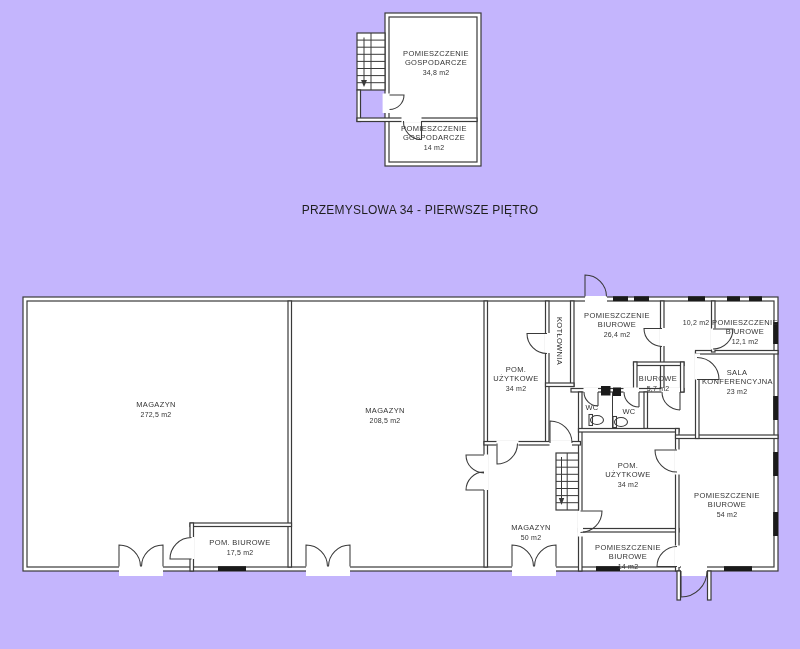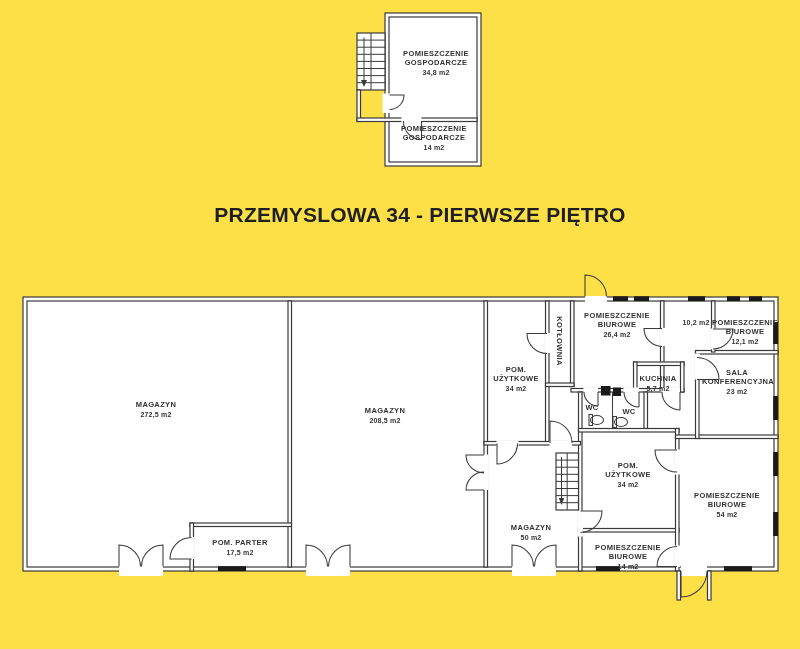--- a/index.html
+++ b/index.html
@@ -1,30 +1,30 @@
 <!DOCTYPE html>
 <html><head>
 <meta charset="utf-8">
 <style>
   html,body{margin:0;padding:0;background:#fff;}
-  #page{position:relative;width:800px;height:649px;background:#fde047;overflow:hidden;
-        font-family:"Liberation Sans",sans-serif;font-weight:bold;}
+  #page{position:relative;width:800px;height:649px;background:#c4b5fd;overflow:hidden;
+        font-family:"Liberation Sans",sans-serif;}
   #plan-svg{position:absolute;left:0;top:0;}
   .w{fill:#ffffff;stroke:#3a3a3a;stroke-width:1.2;}
   .wi{fill:none;stroke:#3a3a3a;stroke-width:1.2;}
   .m{fill:#ffffff;stroke:none;}
   .d{fill:none;stroke:#3a3a3a;stroke-width:1.05;}
   .s{stroke:#3a3a3a;stroke-width:1;}
   .win{fill:#1a1a1a;stroke:none;}
   .ah{fill:#3a3a3a;stroke:none;}
   .rl{position:absolute;transform:translateX(-50%);text-align:center;color:#333;}
   .rl.vert{transform:translate(-50%,-50%) rotate(90deg);}
   .rname{font-size:7.5px;line-height:9px;letter-spacing:.35px;}
   .rarea{font-size:7px;line-height:8px;margin-top:1.5px;letter-spacing:.2px;}
-  .title{position:absolute;transform:translateX(-50%);font-size:21px;color:#1f1f1f;
+  .title{position:absolute;transform:translateX(-50%);font-size:12px;color:#1f1f1f;
          letter-spacing:.2px;white-space:nowrap;}
 </style>
 </head>
 <body>
 
 <div id="page">
 
 <svg id="plan-svg" width="800" height="649" viewBox="0 0 800 649">
 
   <g>
@@ -181,21 +181,21 @@
 
 <div class="rl" style="left:156px;top:400px;width:90px">
   <div class="rname">MAGAZYN</div>
   <div class="rarea">272,5 m2</div>
 </div>
 <div class="rl" style="left:385px;top:406px;width:90px">
   <div class="rname">MAGAZYN</div>
   <div class="rarea">208,5 m2</div>
 </div>
 <div class="rl" style="left:240px;top:538px;width:90px">
-  <div class="rname">POM. PARTER</div>
+  <div class="rname">POM. BIUROWE</div>
   <div class="rarea">17,5 m2</div>
 </div>
 <div class="rl" style="left:516px;top:365px;width:56px">
   <div class="rname">POM. UŻYTKOWE</div>
   <div class="rarea">34 m2</div>
 </div>
 <div class="rl vert" style="left:559px;top:341px;width:60px">
   <div class="rname">KOTŁOWNIA</div>
 </div>
 <div class="rl" style="left:617px;top:311px;width:80px">
@@ -204,21 +204,21 @@
 </div>
 <div class="rl" style="left:696px;top:317px;width:50px">
   <div class="rname"></div>
   <div class="rarea">10,2 m2</div>
 </div>
 <div class="rl" style="left:745px;top:318px;width:80px">
   <div class="rname">POMIESZCZENIE BIUROWE</div>
   <div class="rarea">12,1 m2</div>
 </div>
 <div class="rl" style="left:658px;top:374px;width:60px">
-  <div class="rname">KUCHNIA</div>
+  <div class="rname">BIUROWE</div>
   <div class="rarea">5,7 m2</div>
 </div>
 <div class="rl" style="left:737px;top:368px;width:70px">
   <div class="rname">SALA KONFERENCYJNA</div>
   <div class="rarea">23 m2</div>
 </div>
 <div class="rl" style="left:592px;top:403px;width:20px">
   <div class="rname">WC</div>
 </div>
 <div class="rl" style="left:629px;top:407px;width:20px">

